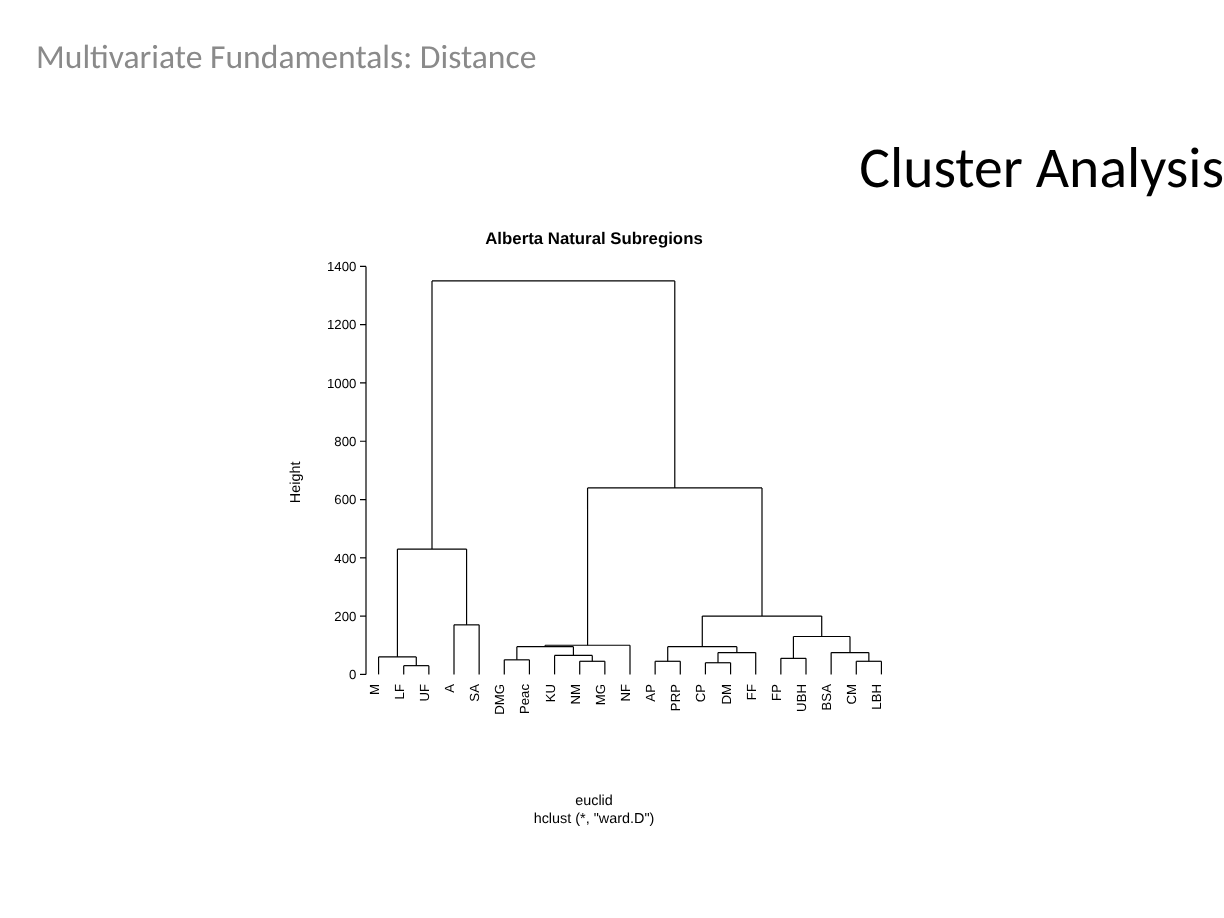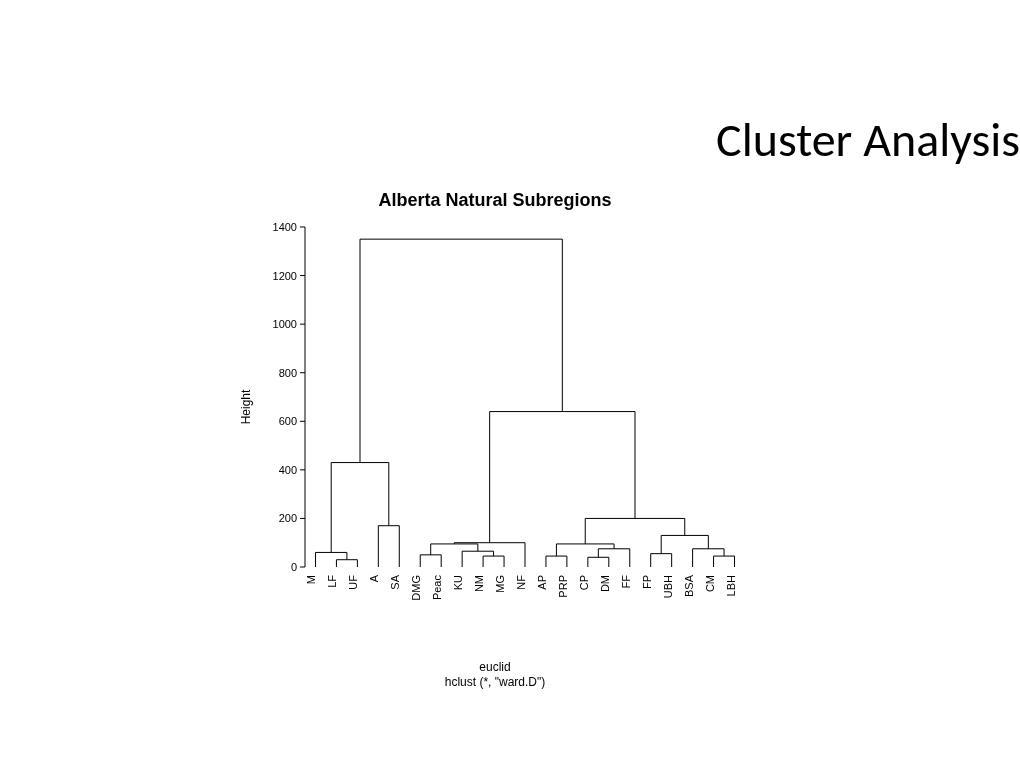--- a/index.html
+++ b/index.html
@@ -37,21 +37,21 @@
     position: absolute;
     top: 190px;
     left: 235px;
     width: 520px;
     height: 500px;
   }
   .chart-title {
     text-align: center;
     font-family: Arial, sans-serif;
     font-weight: bold;
-    font-size: 18px;
+    font-size: 14px;
     margin-bottom: 6px;
   }
   .plot {
     position: relative;
     width: 520px;
     height: 380px;
   }
   .ylabel {
     position: absolute;
     left: -6px;
@@ -70,20 +70,21 @@
     font-size: 12px;
     line-height: 1.25;
     margin-top: 48px;
   }
   svg { display:block; }
 </style>
 </head>
 <body>
 
 <div class="slide">
+  <div class="header">Multivariate Fundamentals: Distance</div>
   <div class="title">Cluster Analysis</div>
 
   <div class="chart-wrap">
     <div class="chart-title">Alberta Natural Subregions</div>
     <div class="plot">
       <div class="ylabel">Height</div>
       <svg id="dendro-svg" width="520" height="440">
           <line x1="70" y1="350" x2="70" y2="10" stroke="#000" stroke-width="1"></line>
           <line x1="65" y1="350" x2="70" y2="350" stroke="#000"></line>
           <text x="62" y="354" text-anchor="end" font-size="11" font-family="Arial">0</text>

